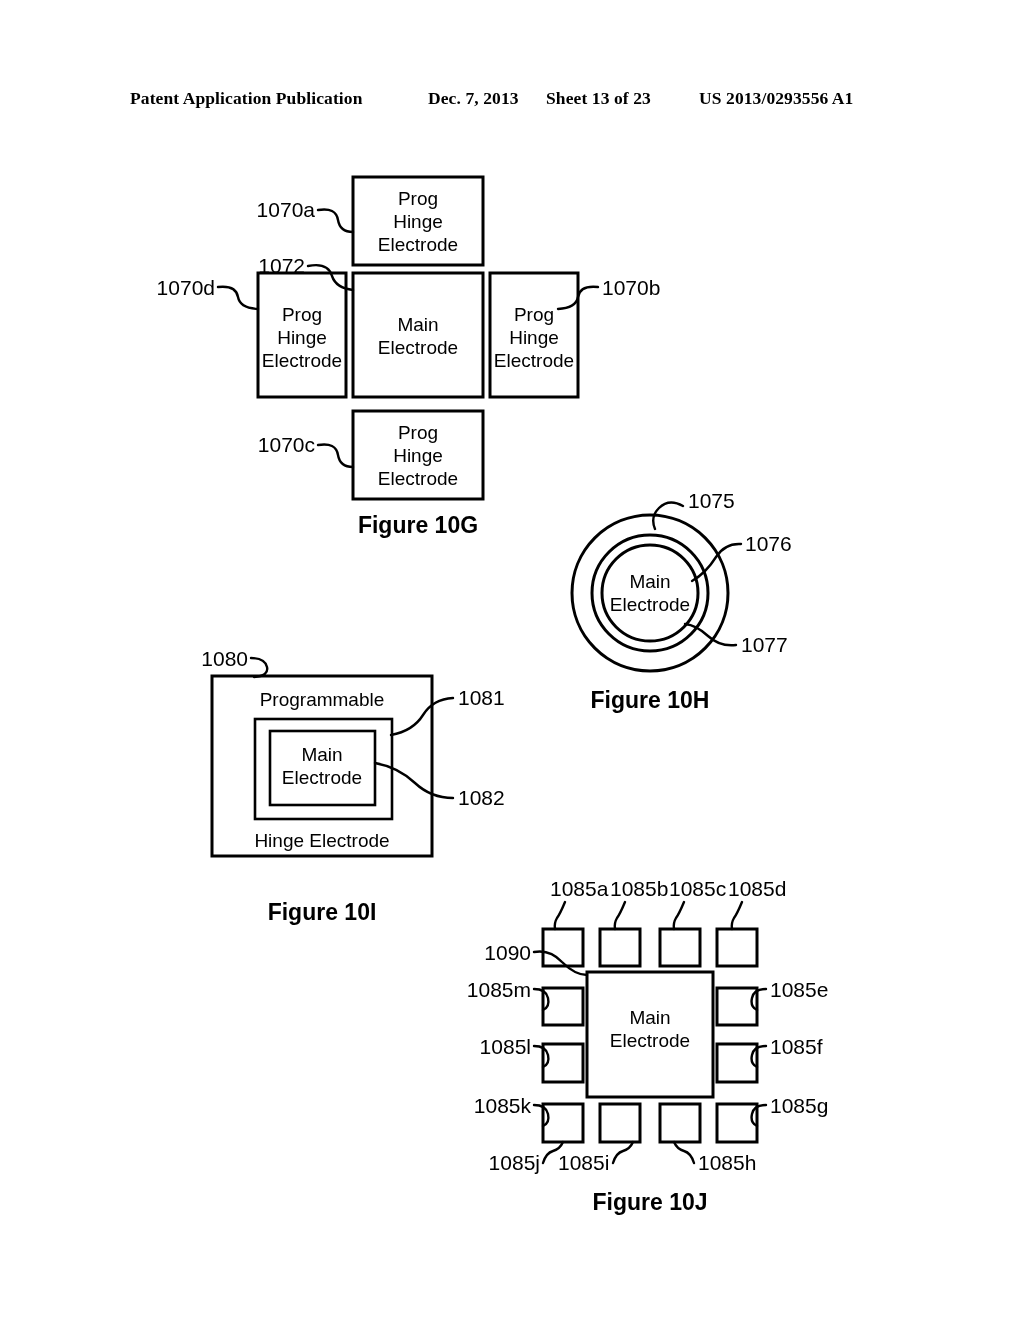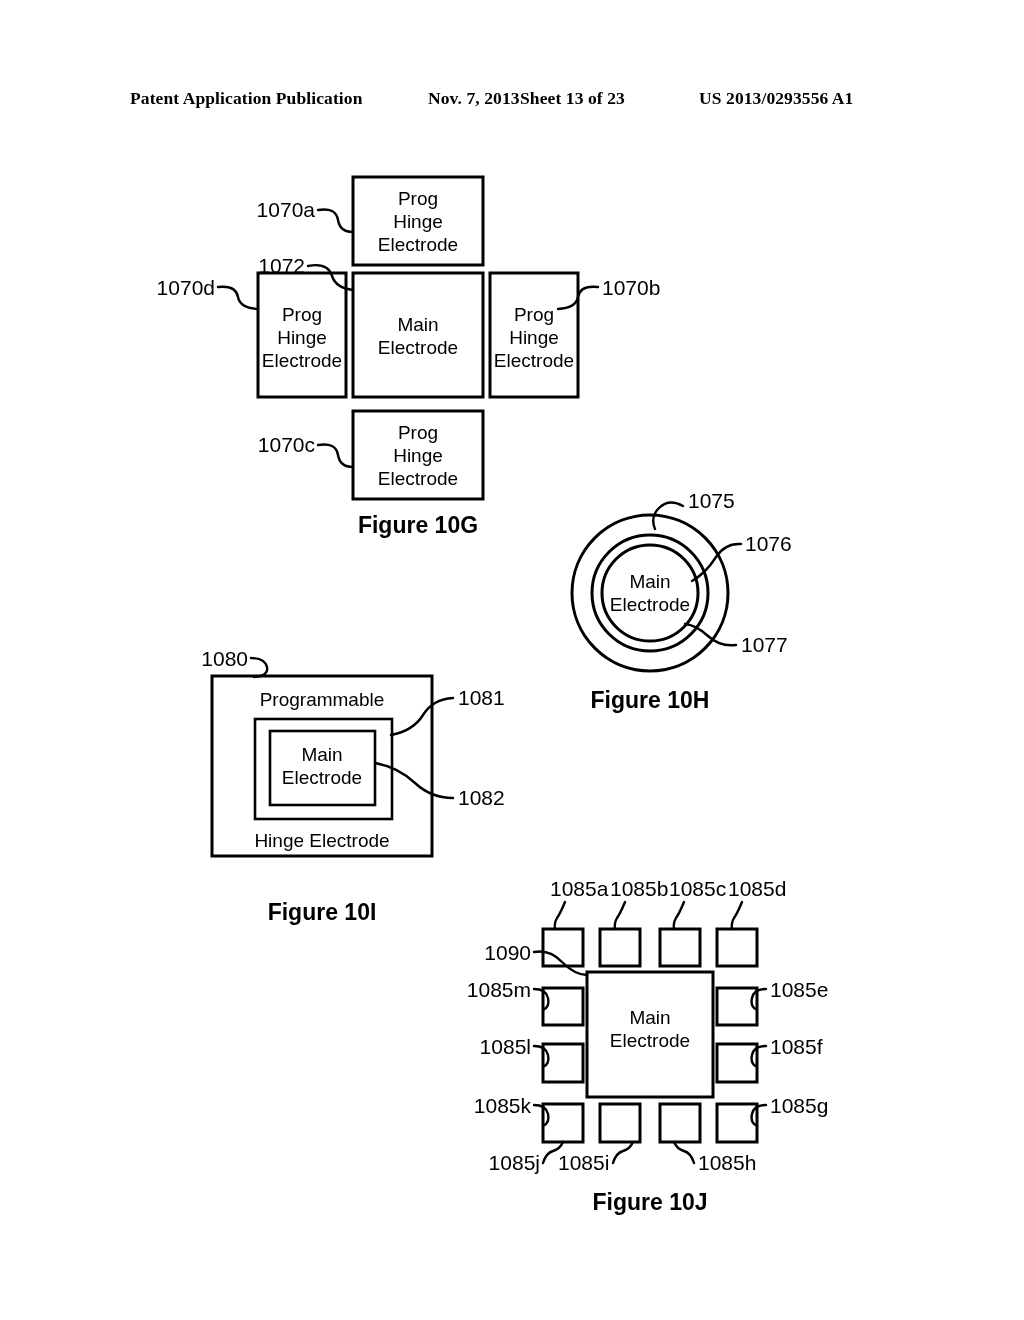--- a/index.html
+++ b/index.html
@@ -30,21 +30,21 @@
     height: 26px;
     font-family: "Liberation Serif", serif;
     font-weight: bold;
     font-size: 17.5px;
     letter-spacing: 0.1px;
     white-space: nowrap;
   }
   .hdr > span { position: absolute; top: 0; }
   .hdr .h-pub   { left: 130px; }
   .hdr .h-date  { left: 428px; }
-  .hdr .h-sheet { left: 520px; }
+  .hdr .h-sheet { left: 546px; }
   .hdr .h-num   { left: 699px; }
 
   
   .figsvg {
     position: absolute;
     overflow: visible;
   }
   svg text {
     font-family: "Liberation Sans", sans-serif;
     fill: #000;
@@ -81,21 +81,21 @@
     stroke-linecap: round;
   }
 </style>
 </head>
 <body>
 
 <div id="page">
 
   <div class="hdr">
     <span class="h-pub">Patent Application Publication</span>
-    <span class="h-date">Nov. 7, 2013</span>
+    <span class="h-date">Dec. 7, 2013</span>
     <span class="h-sheet">Sheet 13 of 23</span>
     <span class="h-num">US 2013/0293556 A1</span>
   </div>
 
   <svg class="figsvg" style="left:150px; top:165px;" width="470" height="390" viewBox="0 0 470 390">
 
     <rect class="bx" x="203" y="12" width="130" height="88"></rect>
     <text class="t-box" x="268" y="40" text-anchor="middle">Prog</text>
     <text class="t-box" x="268" y="63" text-anchor="middle">Hinge</text>
     <text class="t-box" x="268" y="86" text-anchor="middle">Electrode</text>

